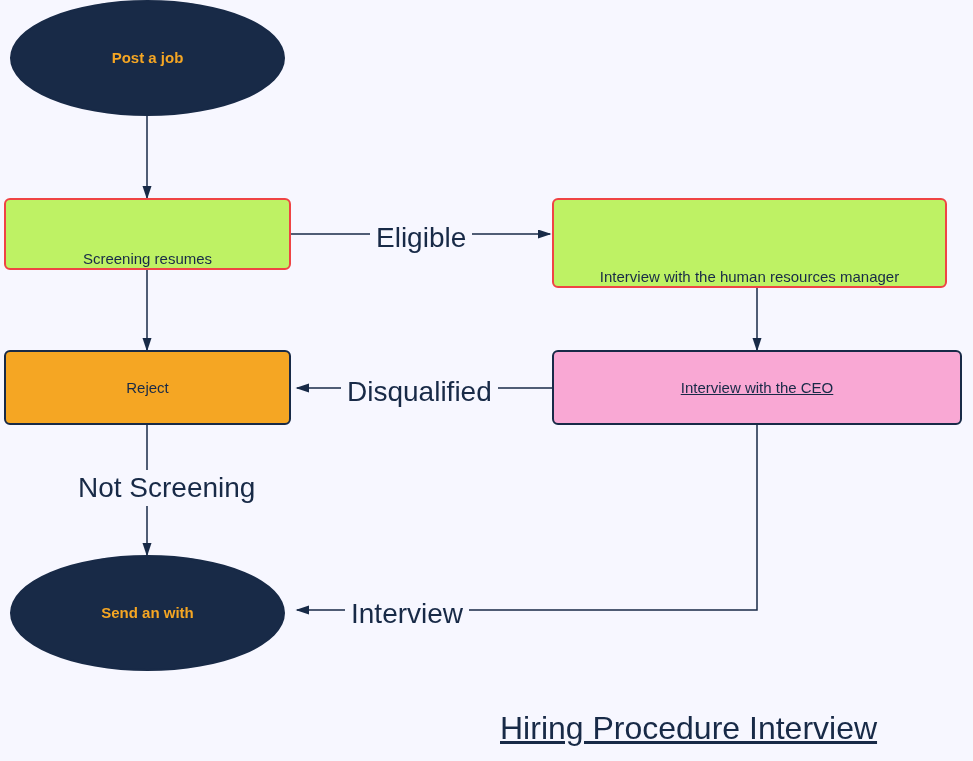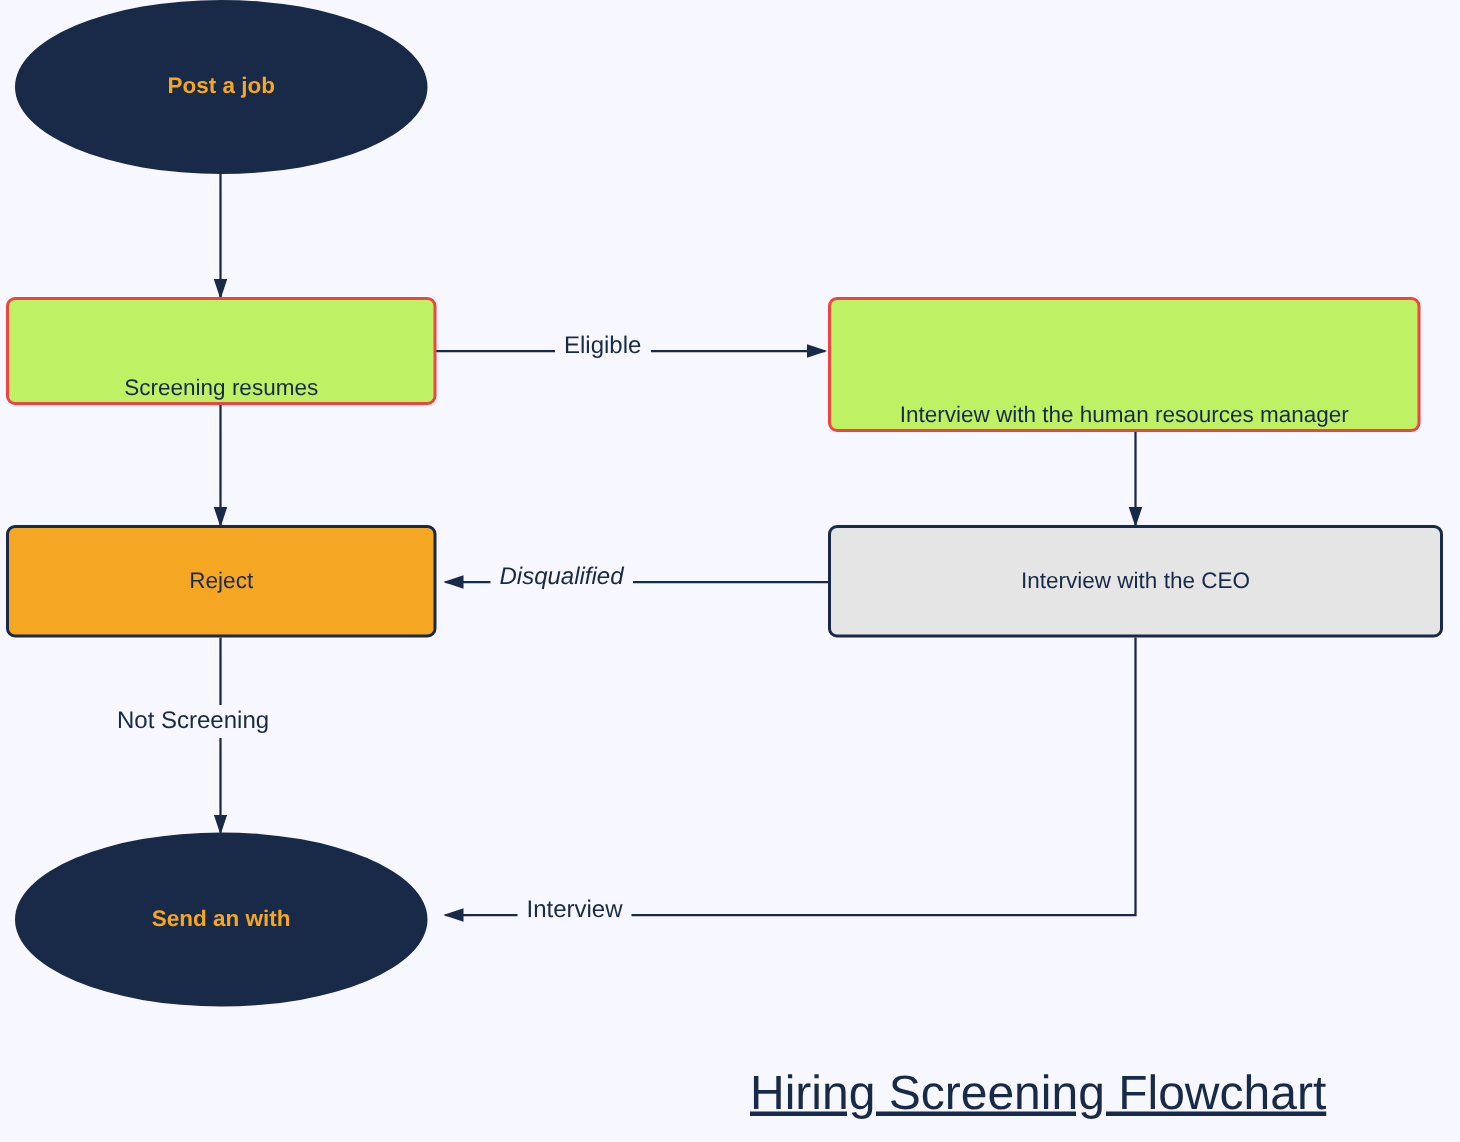--- a/index.html
+++ b/index.html
@@ -35,28 +35,29 @@
     border-radius: 6px;
     align-items: flex-end;
   }
   .rect-orange {
     background: #f5a623;
     color: #182a47;
     border: 2px solid #182a47;
     border-radius: 6px;
   }
   .rect-light-orange {
-    background: #e5e5e5;
+    background: #f9a8d4;
     color: #182a47;
     border: 2px solid #182a47;
     border-radius: 6px;
+    text-decoration: underline;
   }
   .edge-label {
     position: absolute;
-    font-size: 16px;
+    font-size: 28px;
     color: #182a47;
     background: #f7f7ff;
     padding: 2px 6px;
   }
   .title {
     position: absolute;
     font-size: 32px;
     color: #182a47;
     text-decoration: underline;
     font-weight: 500;
@@ -113,19 +114,19 @@
 <div class="node rect-light-orange" style="left:552px; top:350px; width:410px; height:75px;">
   <span>Interview with the CEO</span>
 </div>
 
 <div class="node oval" style="left:10px; top:555px; width:275px; height:116px;">
   <span>Send an with</span>
 </div>
 
 <div class="edge-label" style="left:370px; top:220px;">Eligible</div>
 
-<div class="edge-label" style="left:327px; top:374px;font-style:italic;">Disqualified</div>
+<div class="edge-label" style="left:341px; top:374px;">Disqualified</div>
 
 <div class="edge-label" style="left:72px; top:470px;">Not Screening</div>
 
 <div class="edge-label" style="left:345px; top:596px;">Interview</div>
 
-<div class="title" style="left:500px; top:710px;">Hiring Screening Flowchart</div>
+<div class="title" style="left:500px; top:710px;">Hiring Procedure Interview</div>
 
 </body></html>

